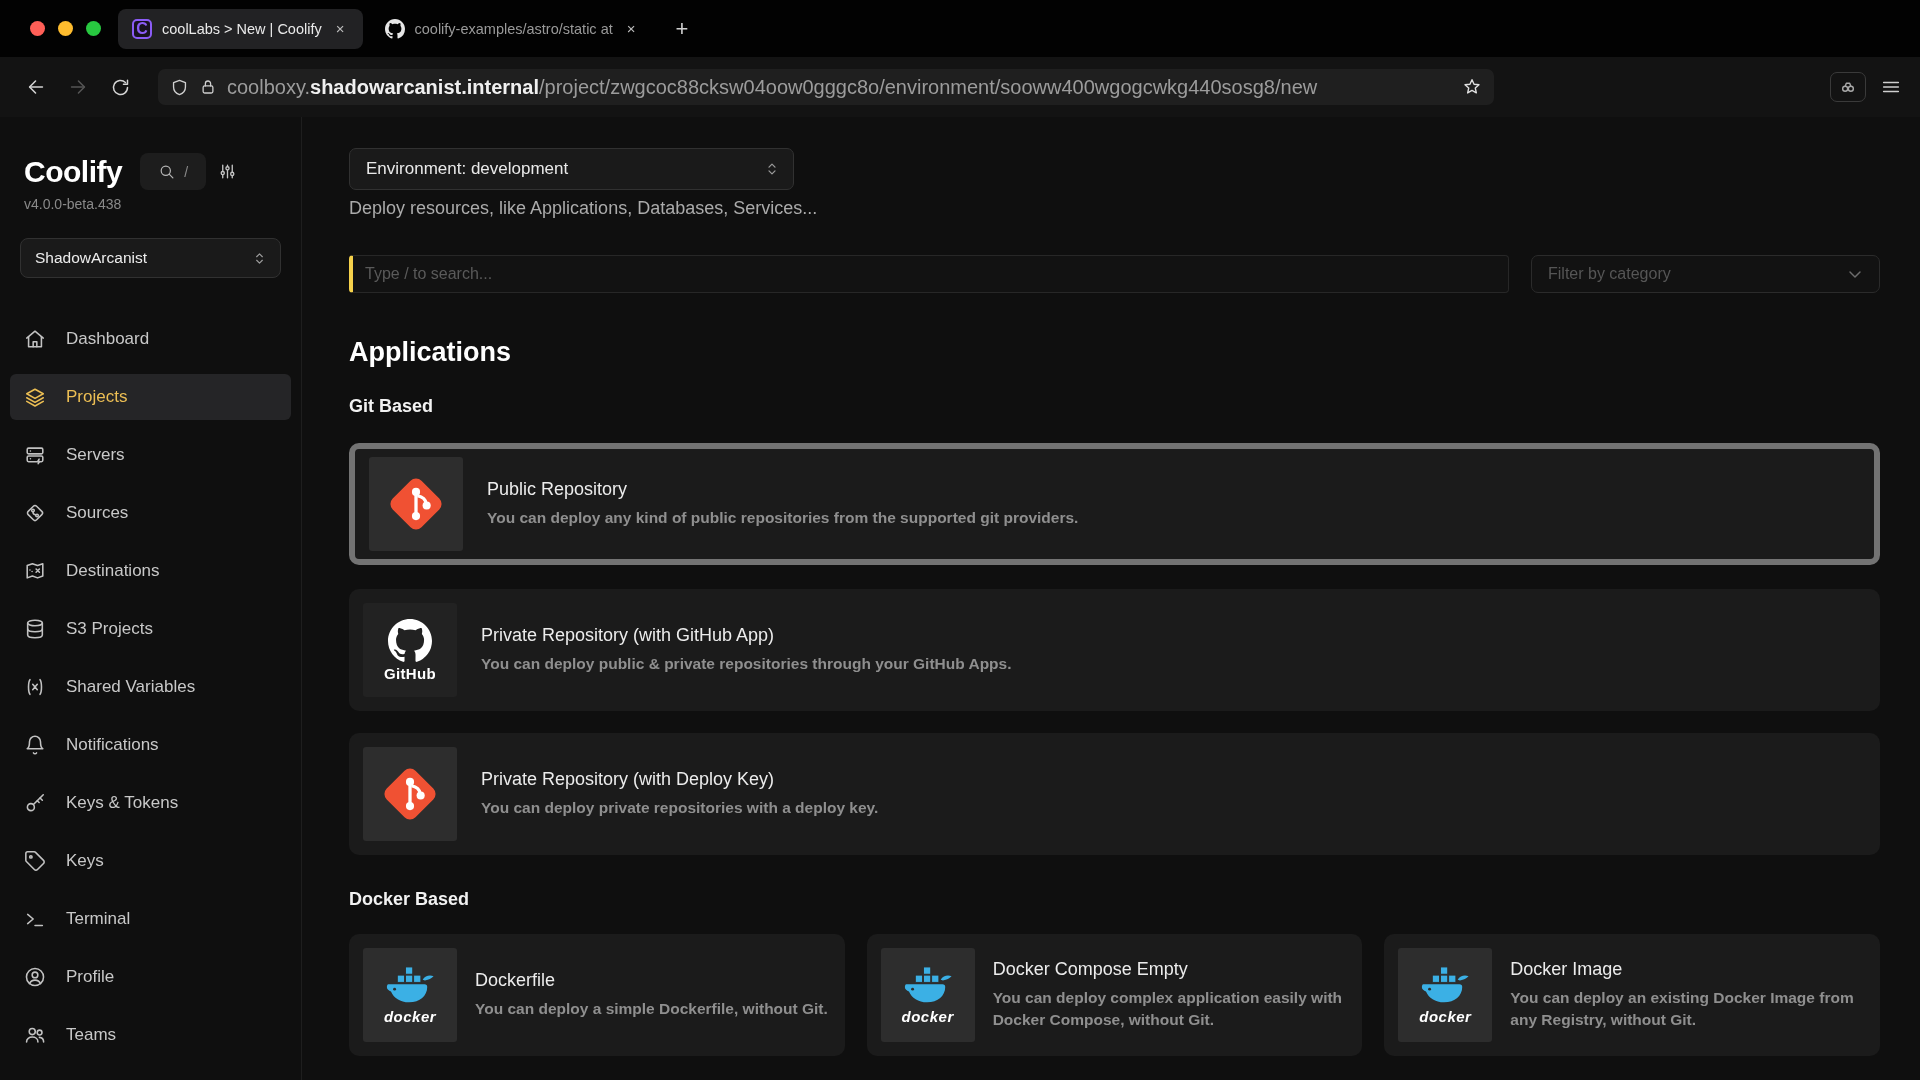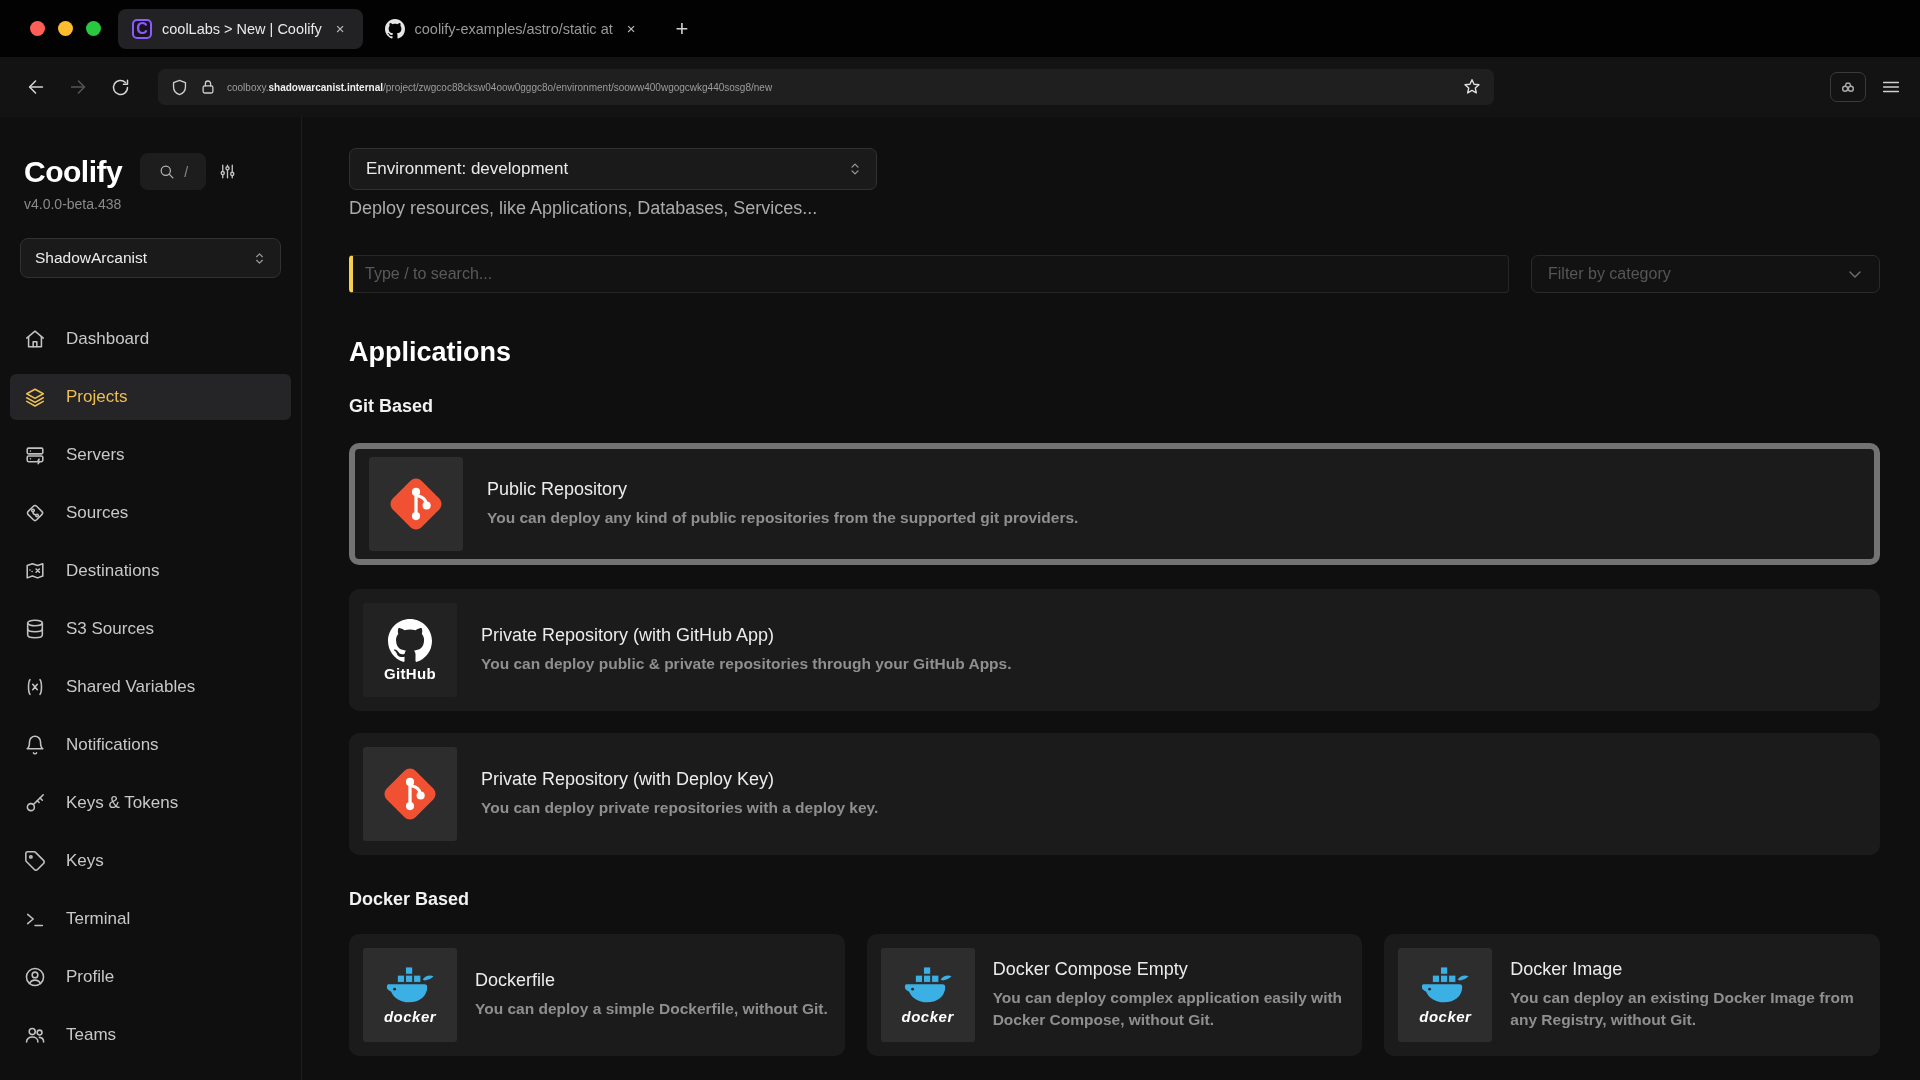--- a/index.html
+++ b/index.html
@@ -16,21 +16,21 @@
   .tab .title { font-size:14.5px; white-space:nowrap; overflow:hidden; max-width:200px; }
   .tab.active .title { max-width:220px; }
   .tab .close { color:#bdbdbd; font-size:15px; padding:2px 4px; border-radius:4px; }
   .favicon-coolify { width:20px; height:20px; border-radius:5px; display:flex; align-items:center; justify-content:center;
                      font-weight:800; font-size:16px; color:#8b5cf6; background:#17121f; border:2px solid #8b5cf6; line-height:1; }
   .newtab { color:#cfcfcf; font-size:22px; margin-left:14px; }
 
   .toolbar { height:60px; background:#131313; display:flex; align-items:center; padding:0 18px; gap:6px; }
   .nav-btn { width:36px; height:36px; display:flex; align-items:center; justify-content:center; border-radius:6px; }
   .urlbar { margin-left:14px; width:1336px; height:36px; background:#1f1f1f; border-radius:7px; display:flex; align-items:center; padding:0 12px; gap:10px; }
-  .urlbar .url-text { flex:1; font-size:10px; color:#9c9c9c; white-space:nowrap; overflow:hidden; }
+  .urlbar .url-text { flex:1; font-size:20px; color:#9c9c9c; white-space:nowrap; overflow:hidden; }
   .urlbar .url-text b { color:#f0f0f0; font-weight:700; }
   .toolbar-right { margin-left:auto; display:flex; align-items:center; gap:14px; }
   .ext-btn { width:36px; height:30px; border:1.5px solid #3a3a3a; border-radius:7px; display:flex; align-items:center; justify-content:center; }
 
   
   .app { display:flex; height:963px; background:#0f0f0f; }
 
   .sidebar { width:302px; flex:0 0 302px; border-right:1px solid #1e1e1e; padding-top:36px; }
   .brand-row { display:flex; align-items:center; padding:0 24px; gap:12px; }
   .brand { font-size:30px; font-weight:700; color:#fff; letter-spacing:-.5px; }
@@ -42,21 +42,21 @@
                  display:flex; align-items:center; justify-content:space-between; padding:0 12px 0 14px; font-size:15.5px; color:#ededed; }
   .nav { margin-top:38px; padding:0 10px; display:flex; flex-direction:column; gap:12px; }
   .nav-item { height:46px; display:flex; align-items:center; gap:20px; padding:0 14px; border-radius:6px; color:#c8c8c8; font-size:17px; }
   .nav-item .ic { color:#c2c2c2; }
   .nav-item.active { background:#252527; color:#edbf54; }
   .nav-item.active .ic { color:#edbf54; }
 
   .main { flex:1; padding:31px 40px 0 47px; overflow:hidden; }
   .head-row { display:flex; align-items:center; gap:26px; }
   .page-title { font-size:40px; font-weight:700; color:#fff; letter-spacing:-.5px; }
-  .env-select { width:528px; height:42px; background:#1a1a1a; border:1px solid #313131; border-radius:7px;
+  .env-select { width:445px; height:42px; background:#1a1a1a; border:1px solid #313131; border-radius:7px;
                 display:flex; align-items:center; justify-content:space-between; padding:0 12px 0 16px; font-size:17px; color:#e9e9e9; }
   .subtitle { margin-top:8px; font-size:18px; color:#ababab; }
 
   .search-row { margin-top:36px; display:flex; gap:22px; }
   .resource-search { flex:1; height:38px; background:#121212; border:1px solid #272727; border-left:4px solid #f5d14b; border-radius:4px;
                      color:#cfcfcf; font-size:16px; padding:0 12px; outline:none; font-family:"Liberation Sans", sans-serif; }
   .resource-search::placeholder { color:#5a5a5a; }
   .filter-select { width:349px; height:38px; background:#121212; border:1px solid #2b2b2b; border-radius:7px;
                    display:flex; align-items:center; justify-content:space-between; padding:0 14px 0 16px; font-size:16px; color:#565656; }
 
@@ -220,21 +220,21 @@
             <path d="M6.5 11h.01M8.8 12.6h.01"></path>
           </svg>
         <span>Destinations</span>
       </div>
       <div class="nav-item">
         <svg class="ic" width="22" height="22" viewBox="0 0 24 24">
             <ellipse cx="12" cy="5.5" rx="8" ry="3"></ellipse>
             <path d="M4 5.5v13c0 1.7 3.6 3 8 3s8-1.3 8-3v-13"></path>
             <path d="M4 12c0 1.7 3.6 3 8 3s8-1.3 8-3"></path>
           </svg>
-        <span>S3 Sources</span>
+        <span>S3 Projects</span>
       </div>
       <div class="nav-item">
         <svg class="ic" width="22" height="22" viewBox="0 0 24 24">
             <path d="M6.5 4C4.4 6.8 4.4 17.2 6.5 20"></path>
             <path d="M17.5 4c2.1 2.8 2.1 13.2 0 16"></path>
             <path d="M9.5 9l5 6M14.5 9l-5 6"></path>
           </svg>
         <span>Shared Variables</span>
       </div>
       <div class="nav-item">

